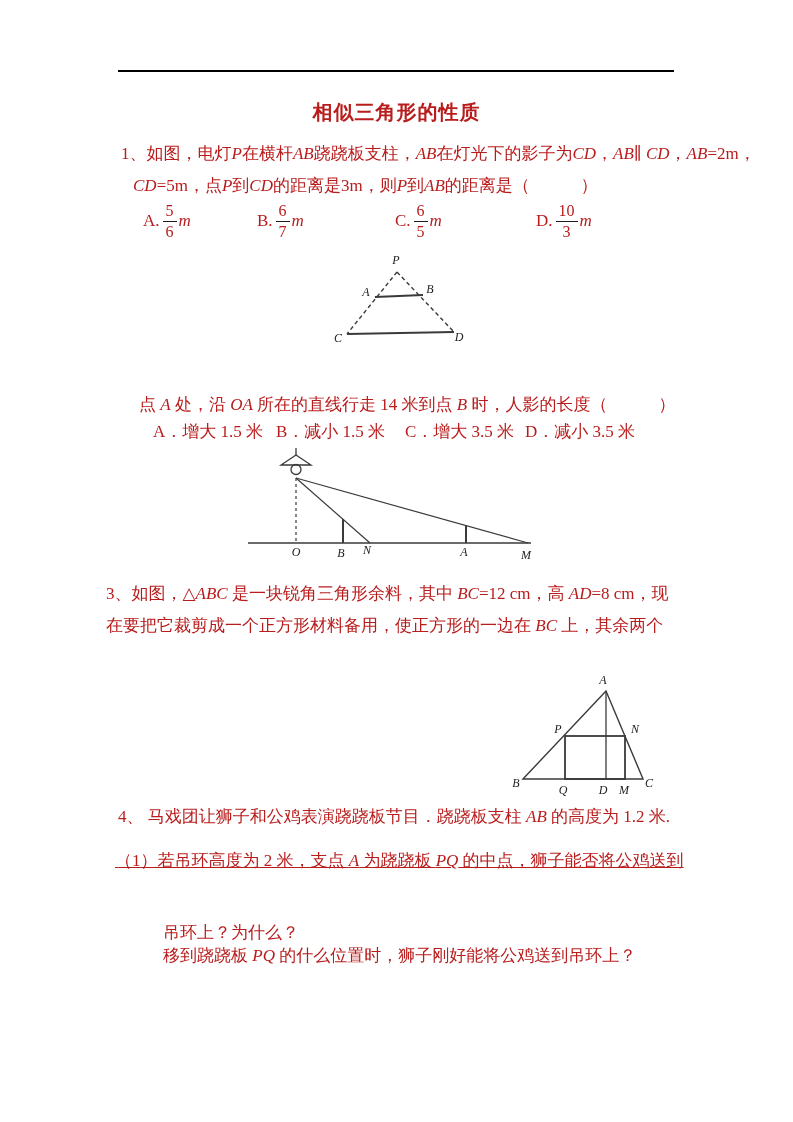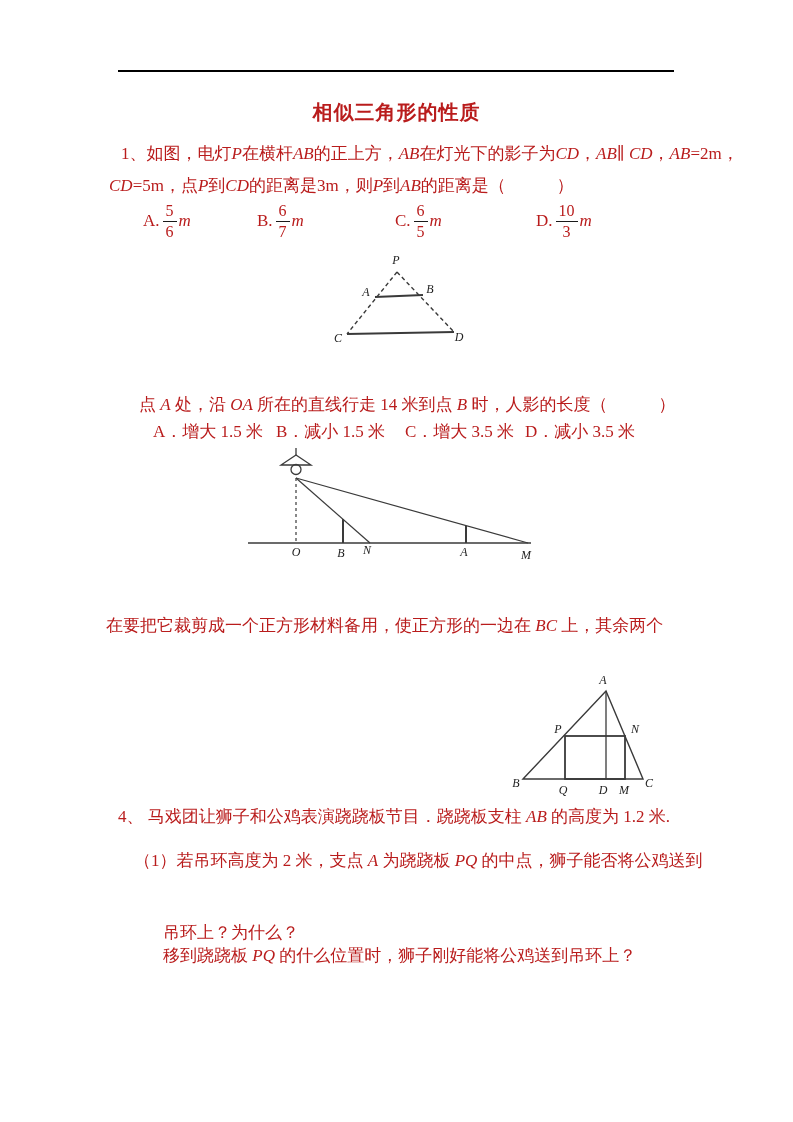--- a/index.html
+++ b/index.html
@@ -44,22 +44,22 @@
 </style>
 </head>
 <body>
 
 <div class="page">
 
   <div class="rule" style="left:118px;top:70px;width:556px;height:2px;"></div>
 
   <div class="title">相似三角形的性质</div>
 
-  <div class="line" style="left:121px;top:143px;"><span>1、如图，电灯</span><span class="it">P</span><span>在横杆</span><span class="it">AB</span><span>的正上方，</span><span class="it">AB</span><span>在灯光下的影子为</span><span class="it">CD</span><span>，</span><span class="it">AB</span><span class="it">∥ </span><span class="it">CD</span><span>，</span><span class="it">AB</span><span>=2m，</span></div>
-  <div class="line" style="left:109px;top:175px;"><span class="it">CD</span><span>=5m，点</span><span class="it">P</span><span>到</span><span class="it">CD</span><span>的距离是3m，则</span><span class="it">P</span><span>到</span><span class="it">AB</span><span>的距离是（　　　）</span></div>
+  <div class="line" style="left:121px;top:143px;"><span>1、如图，电灯</span><span class="it">P</span><span>在横杆</span><span class="it">AB</span><span>跷跷板支柱，</span><span class="it">AB</span><span>在灯光下的影子为</span><span class="it">CD</span><span>，</span><span class="it">AB</span><span class="it">∥ </span><span class="it">CD</span><span>，</span><span class="it">AB</span><span>=2m，</span></div>
+  <div class="line" style="left:133px;top:175px;"><span class="it">CD</span><span>=5m，点</span><span class="it">P</span><span>到</span><span class="it">CD</span><span>的距离是3m，则</span><span class="it">P</span><span>到</span><span class="it">AB</span><span>的距离是（　　　）</span></div>
 
   <div class="choice1" style="left:143px;top:202px;">
     <span class="c-label">A.</span>
     <span class="frac">
       <span class="num">5</span>
       <span class="den">6</span>
     </span>
     <span class="unit it">m</span>
   </div>
   <div class="choice1" style="left:257px;top:202px;">
@@ -121,36 +121,37 @@
       <line x1="103" y1="72" x2="103" y2="96" class="stroke" stroke-width="2"></line>
       <line x1="226" y1="79" x2="226" y2="96" class="stroke" stroke-width="2"></line>
       <text x="56" y="109" text-anchor="middle">O</text>
       <text x="101" y="110" text-anchor="middle">B</text>
       <text x="127" y="107" text-anchor="middle">N</text>
       <text x="224" y="109" text-anchor="middle">A</text>
       <text x="286" y="112" text-anchor="middle">M</text>
     </svg>
   </div>
 
+  <div class="line" style="left:106px;top:583px;"><span>3、如图，△</span><span class="it">ABC</span><span> 是一块锐角三角形余料，其中 </span><span class="it">BC</span><span>=12 cm，高 </span><span class="it">AD</span><span>=8 cm，现</span></div>
   <div class="line" style="left:106px;top:615px;"><span>在要把它裁剪成一个正方形材料备用，使正方形的一边在 </span><span class="it">BC</span><span> 上，其余两个</span></div>
 
   <div class="diagram" style="left:495px;top:672px;">
     <svg width="165" height="128" viewBox="0 0 165 128">
       <polygon points="28,107 111,19 148,107" class="stroke" stroke-width="1.4"></polygon>
       <rect x="70" y="64" width="60" height="43" class="stroke" stroke-width="1.8"></rect>
       <line x1="111" y1="19" x2="111" y2="107" class="stroke" stroke-width="1.3"></line>
       <text x="108" y="12" text-anchor="middle">A</text>
       <text x="21" y="115" text-anchor="middle">B</text>
       <text x="154" y="115" text-anchor="middle">C</text>
       <text x="63" y="61" text-anchor="middle">P</text>
       <text x="140" y="61" text-anchor="middle">N</text>
       <text x="68" y="122" text-anchor="middle">Q</text>
       <text x="108" y="122" text-anchor="middle">D</text>
       <text x="129" y="122" text-anchor="middle">M</text>
     </svg>
   </div>
 
   <div class="line" style="left:118px;top:806px;"><span>4、 马戏团让狮子和公鸡表演跷跷板节目．跷跷板支柱 </span><span class="it">AB</span><span> 的高度为 1.2 米.</span></div>
-  <div class="line" style="left:134px;top:850px;"><span>（1）若吊环高度为 2 米，支点 </span><span class="it">A</span><span> 为跷跷板 </span><span class="it">PQ</span><span> 的中点，狮子能否将公鸡送到</span></div>
+  <div class="line" style="left:115px;top:850px;text-decoration:underline;"><span>（1）若吊环高度为 2 米，支点 </span><span class="it">A</span><span> 为跷跷板 </span><span class="it">PQ</span><span> 的中点，狮子能否将公鸡送到</span></div>
   <div class="line" style="left:163px;top:922px;"><span>吊环上？为什么？</span></div>
   <div class="line" style="left:163px;top:945px;"><span>移到跷跷板 </span><span class="it">PQ</span><span> 的什么位置时，狮子刚好能将公鸡送到吊环上？</span></div>
 
 </div>
 
 </body></html>

